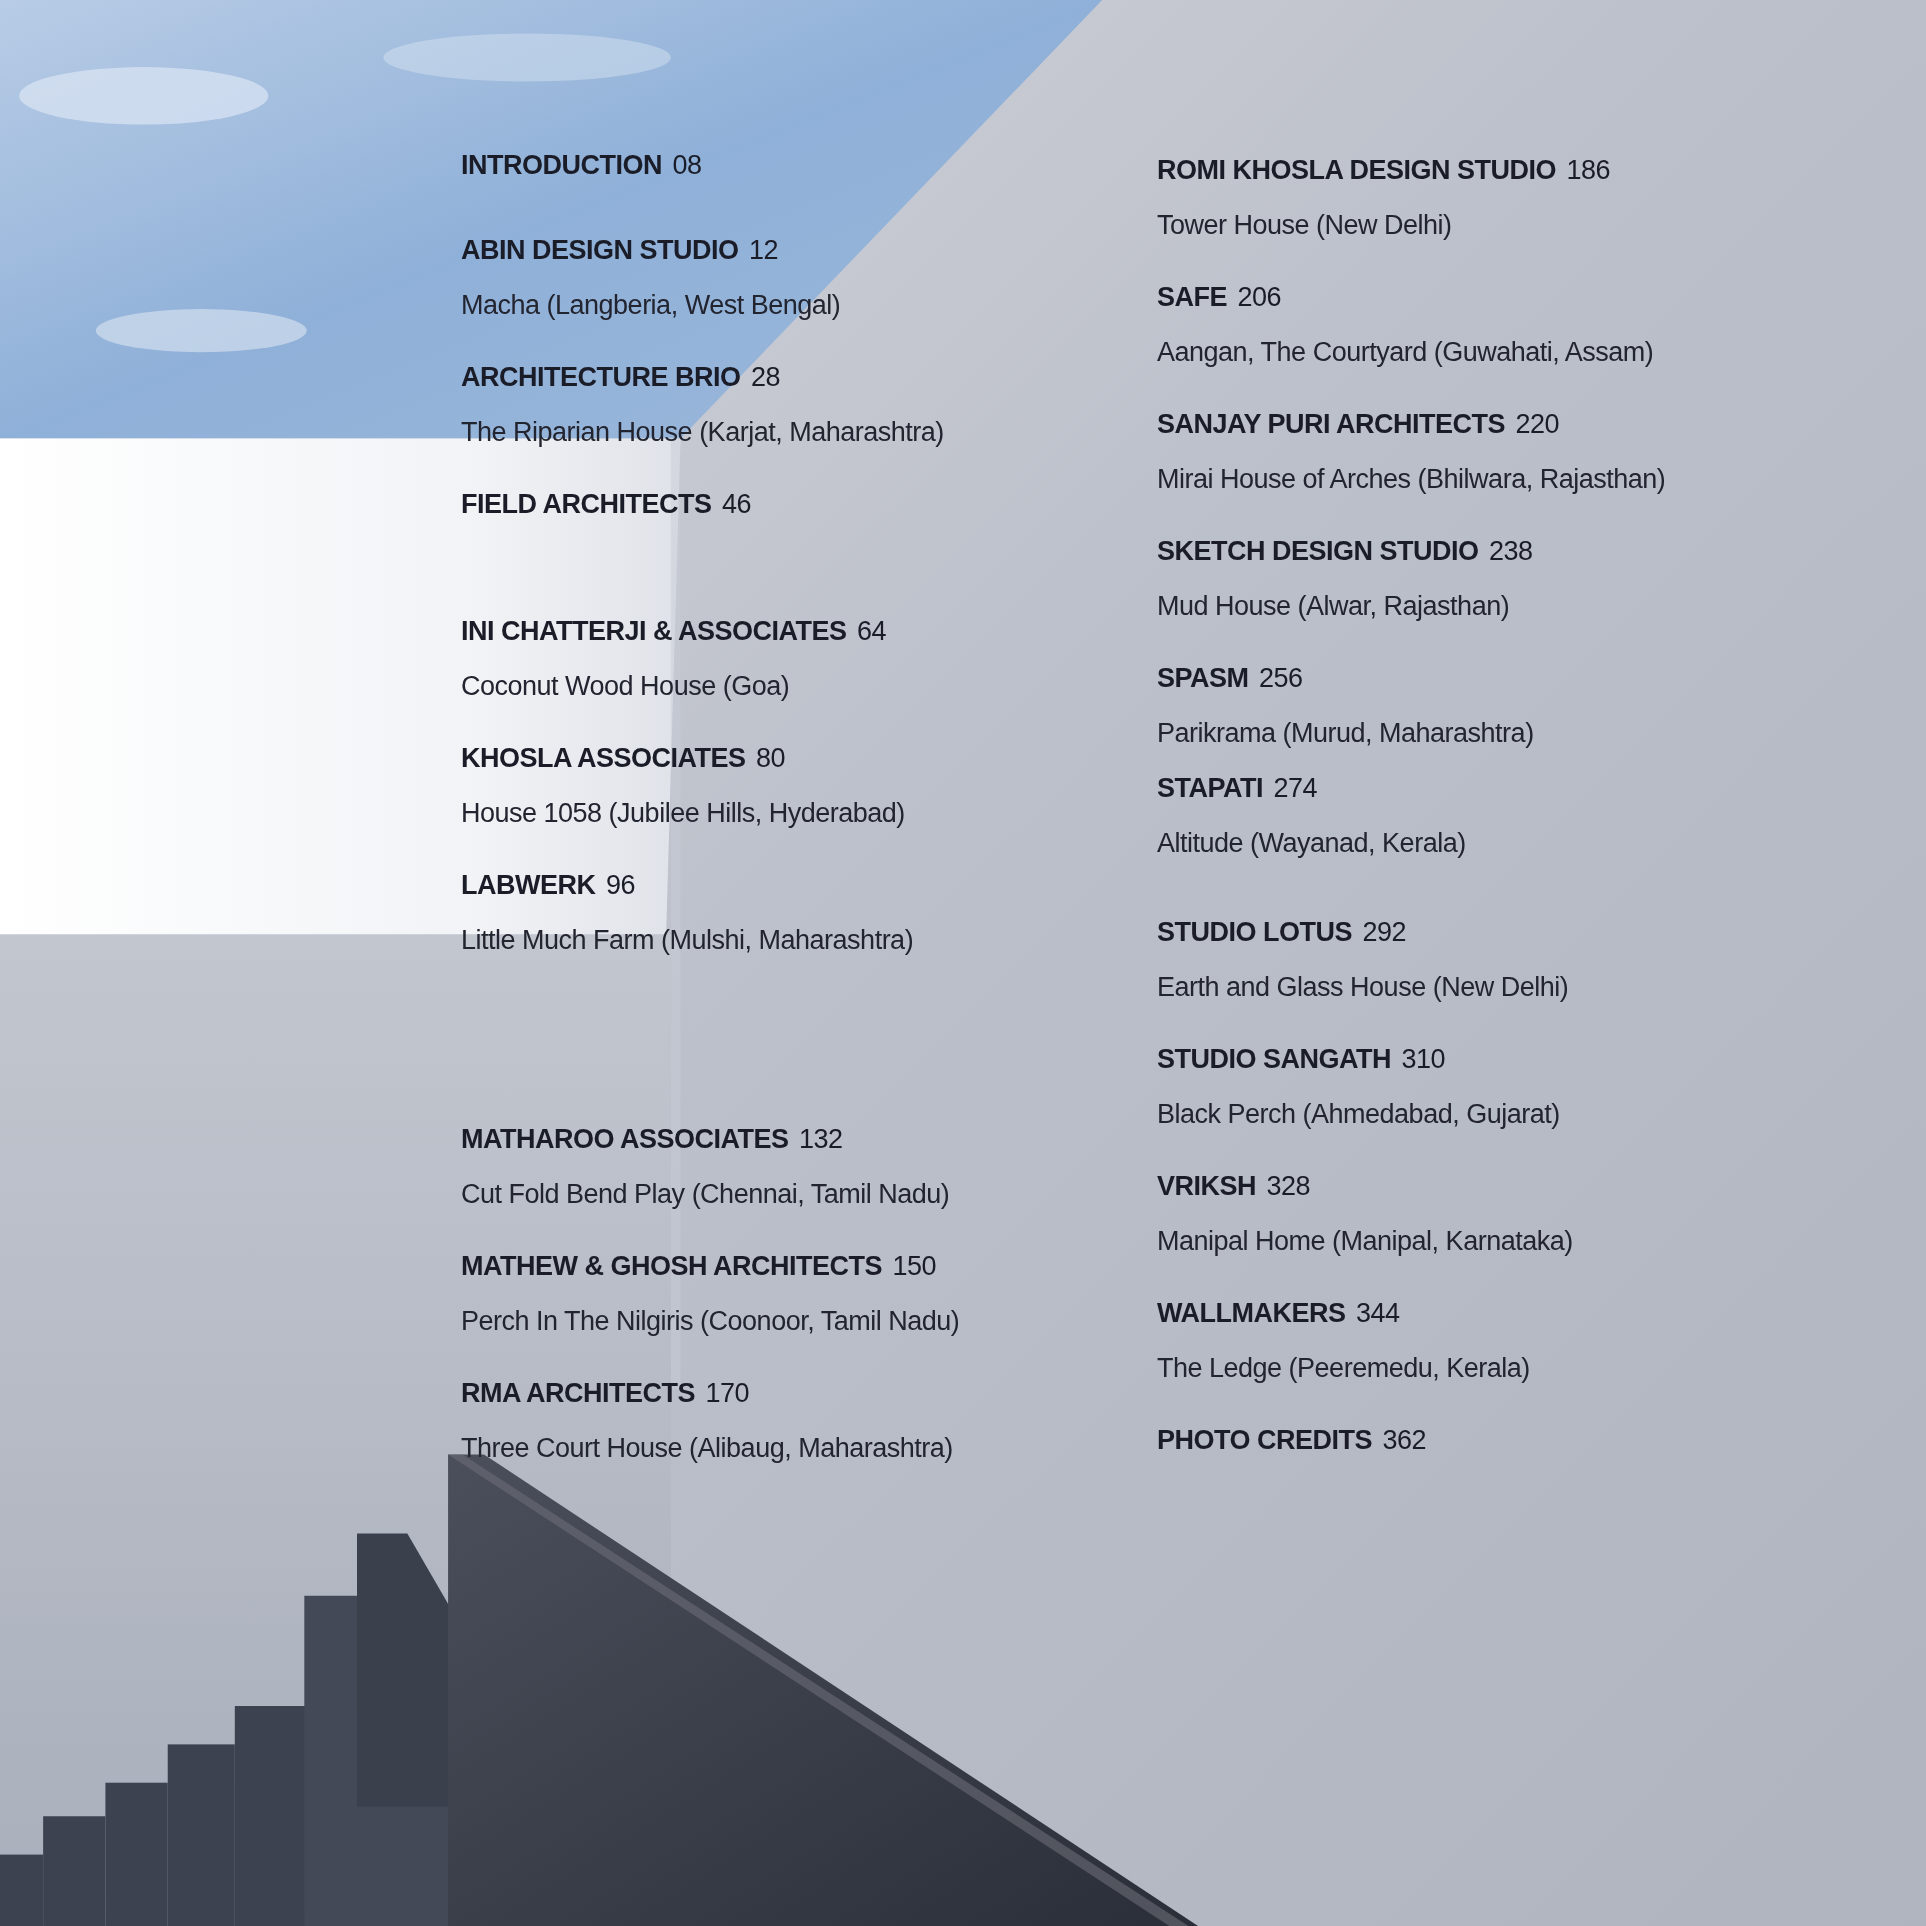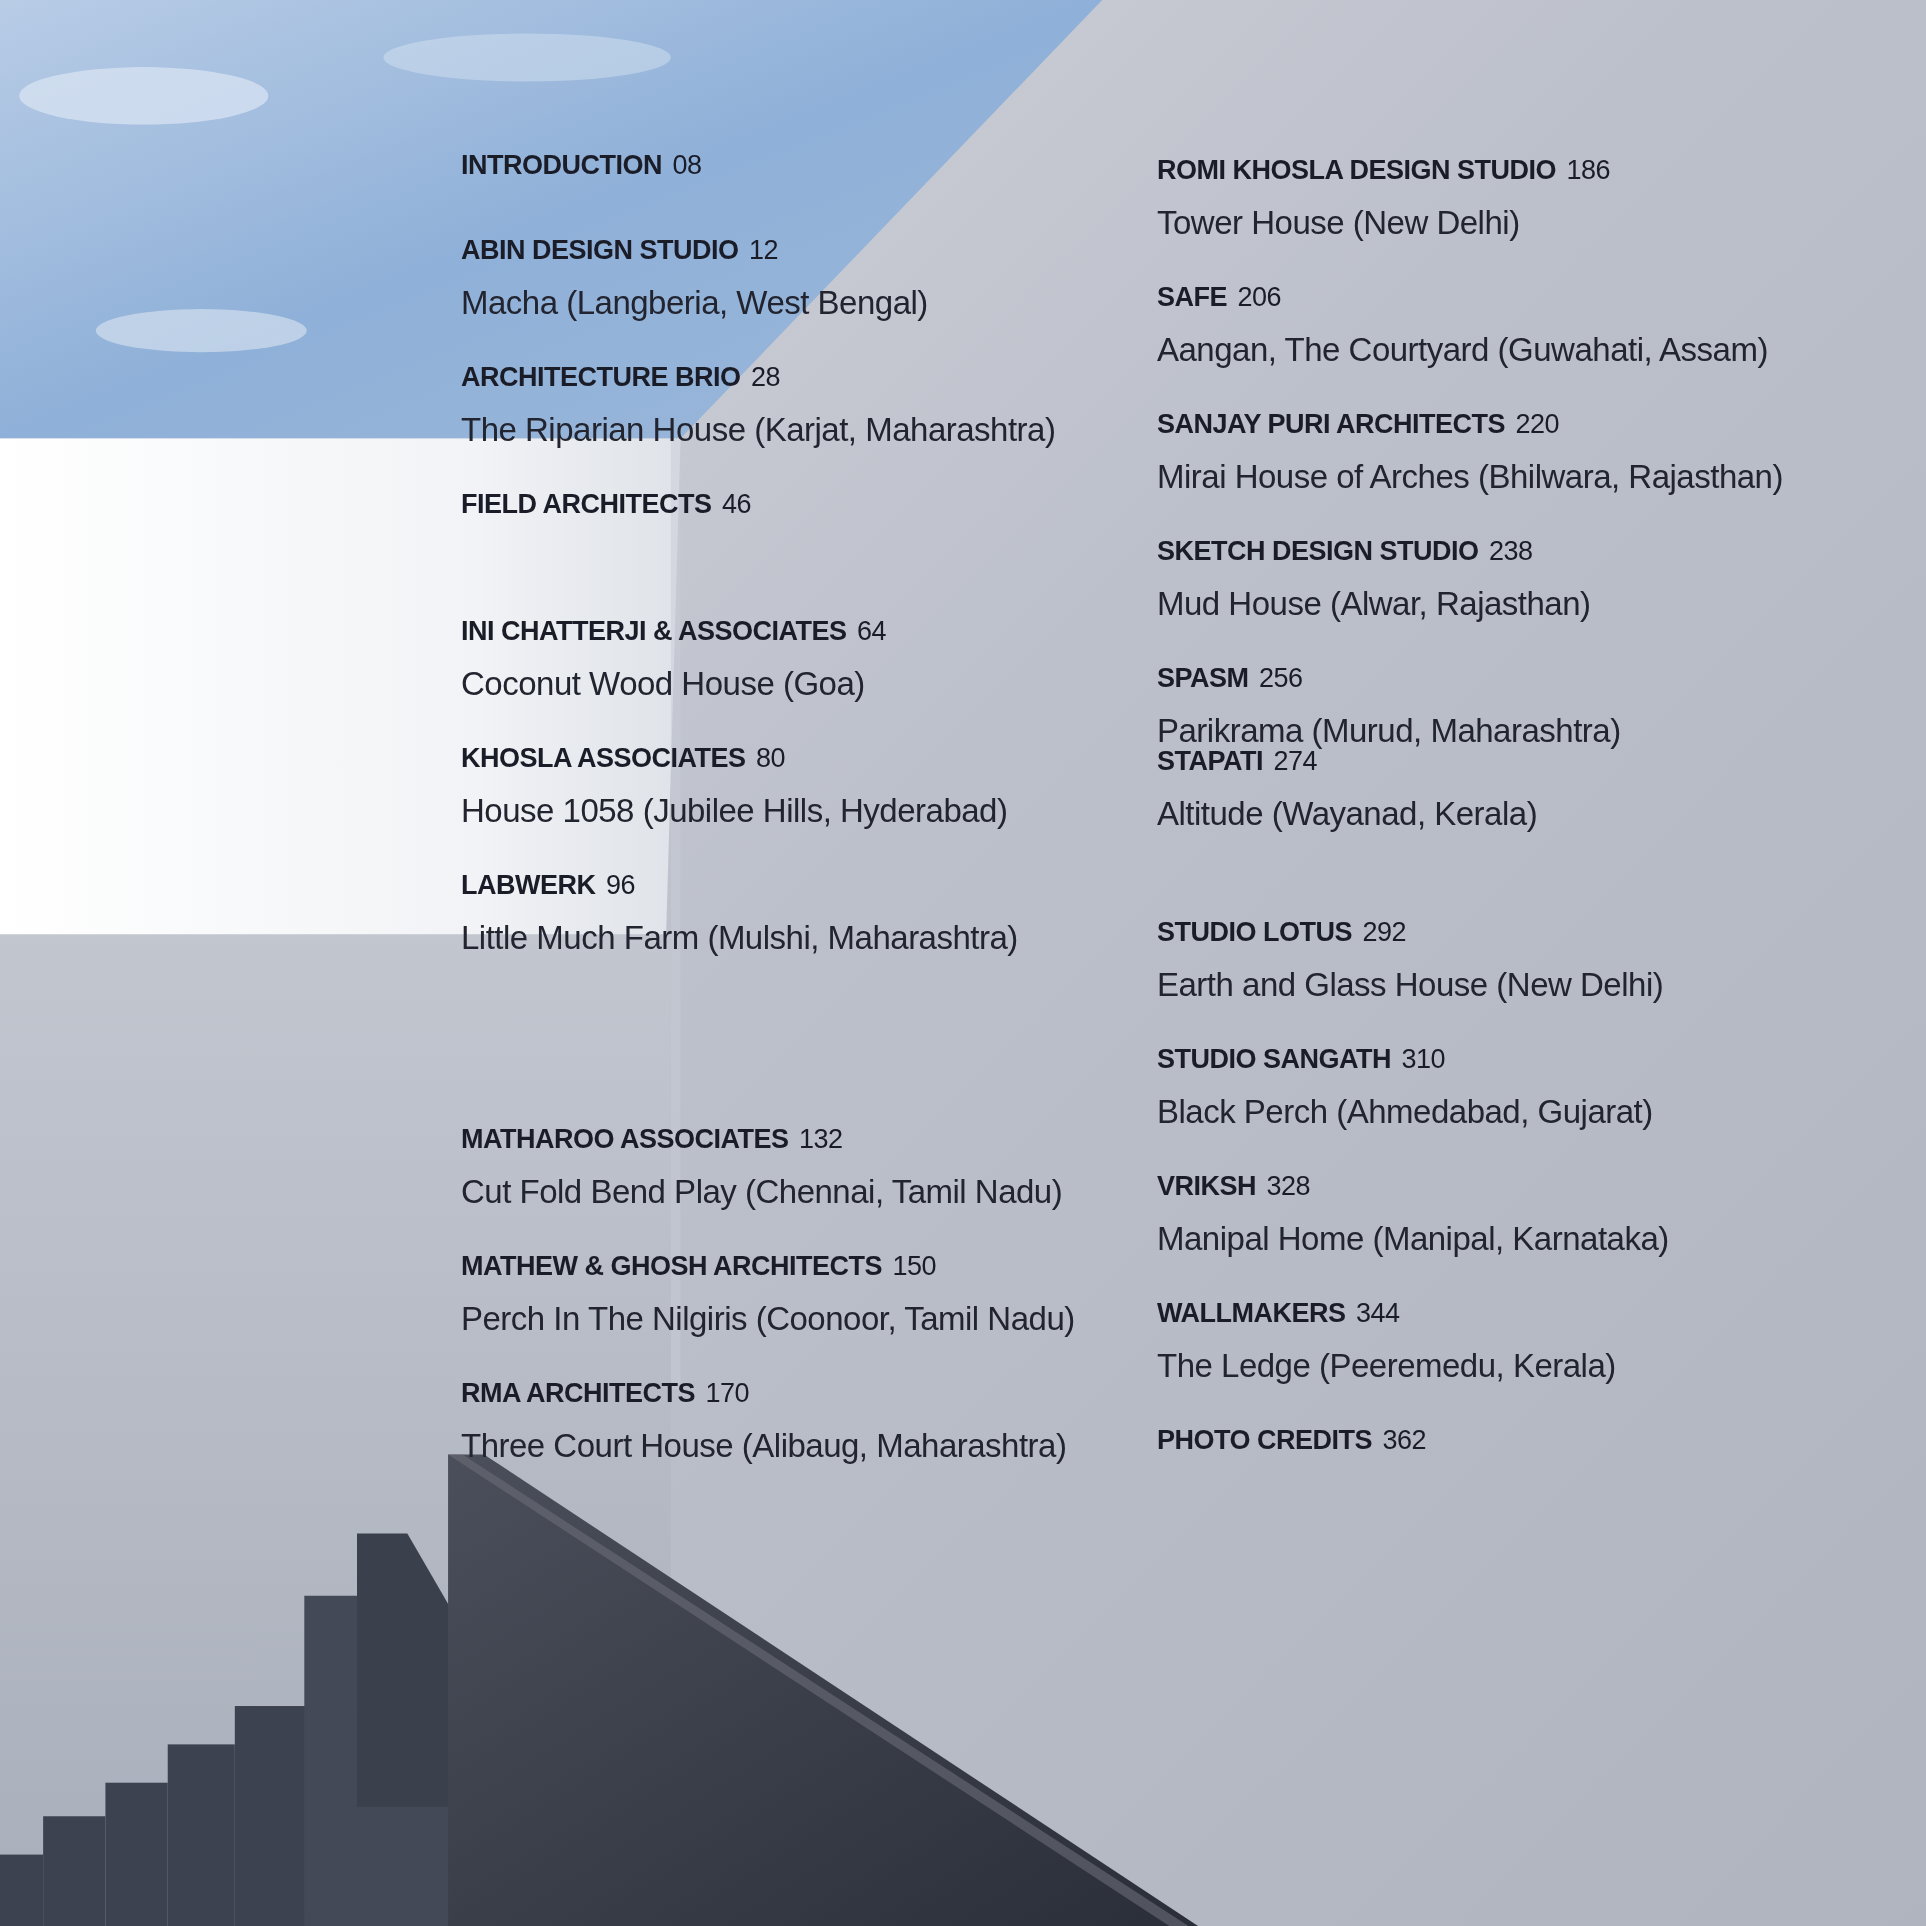--- a/index.html
+++ b/index.html
@@ -4,21 +4,21 @@
 <style>
   html, body { margin: 0; padding: 0; }
   body { width: 1926px; height: 1926px; position: relative; overflow: hidden; background: #b7bcc7; }
   .bg { position: absolute; left: 0; top: 0; width: 1926px; height: 1926px; }
   .col { position: absolute; top: 0; }
   .col-left { left: 461px; }
   .col-right { left: 1157px; }
   .entry { position: absolute; left: 0; white-space: nowrap; font-family: "Liberation Sans", sans-serif; color: #1a1c28; }
   .entry .head { font-size: 27px; font-weight: bold; letter-spacing: -0.5px; line-height: 1; display: block; }
   .entry .head .page { font-weight: normal; margin-left: 10.5px; }
-  .entry .sub { font-size: 33px; font-weight: normal; line-height: 1; display: block; margin-top: 22px; letter-spacing: -0.5px; color: #22242f; }
+  .entry .sub { font-size: 27px; font-weight: normal; line-height: 1; display: block; margin-top: 28px; letter-spacing: -0.5px; color: #22242f; }
 </style>
 </head>
 <body>
 
 <svg class="bg" viewBox="0 0 4019 4019" xmlns="http://www.w3.org/2000/svg">
   <defs>
     <linearGradient id="sky" x1="0" y1="0" x2="1" y2="1">
       <stop offset="0" stop-color="#b8cce6"></stop>
       <stop offset="0.5" stop-color="#8fb0d8"></stop>
       <stop offset="1" stop-color="#9cb8da"></stop>
@@ -128,21 +128,21 @@
     <span class="sub">Mirai House of Arches (Bhilwara, Rajasthan)</span>
   </div>
   <div class="entry" style="top:538px">
     <span class="head"><span>SKETCH DESIGN STUDIO</span><span class="page">238</span></span>
     <span class="sub">Mud House (Alwar, Rajasthan)</span>
   </div>
   <div class="entry" style="top:665px">
     <span class="head"><span>SPASM</span><span class="page">256</span></span>
     <span class="sub">Parikrama (Murud, Maharashtra)</span>
   </div>
-  <div class="entry" style="top:748px">
+  <div class="entry" style="top:775px">
     <span class="head"><span>STAPATI</span><span class="page">274</span></span>
     <span class="sub">Altitude (Wayanad, Kerala)</span>
   </div>
   <div class="entry" style="top:919px">
     <span class="head"><span>STUDIO LOTUS</span><span class="page">292</span></span>
     <span class="sub">Earth and Glass House (New Delhi)</span>
   </div>
   <div class="entry" style="top:1046px">
     <span class="head"><span>STUDIO SANGATH</span><span class="page">310</span></span>
     <span class="sub">Black Perch (Ahmedabad, Gujarat)</span>

